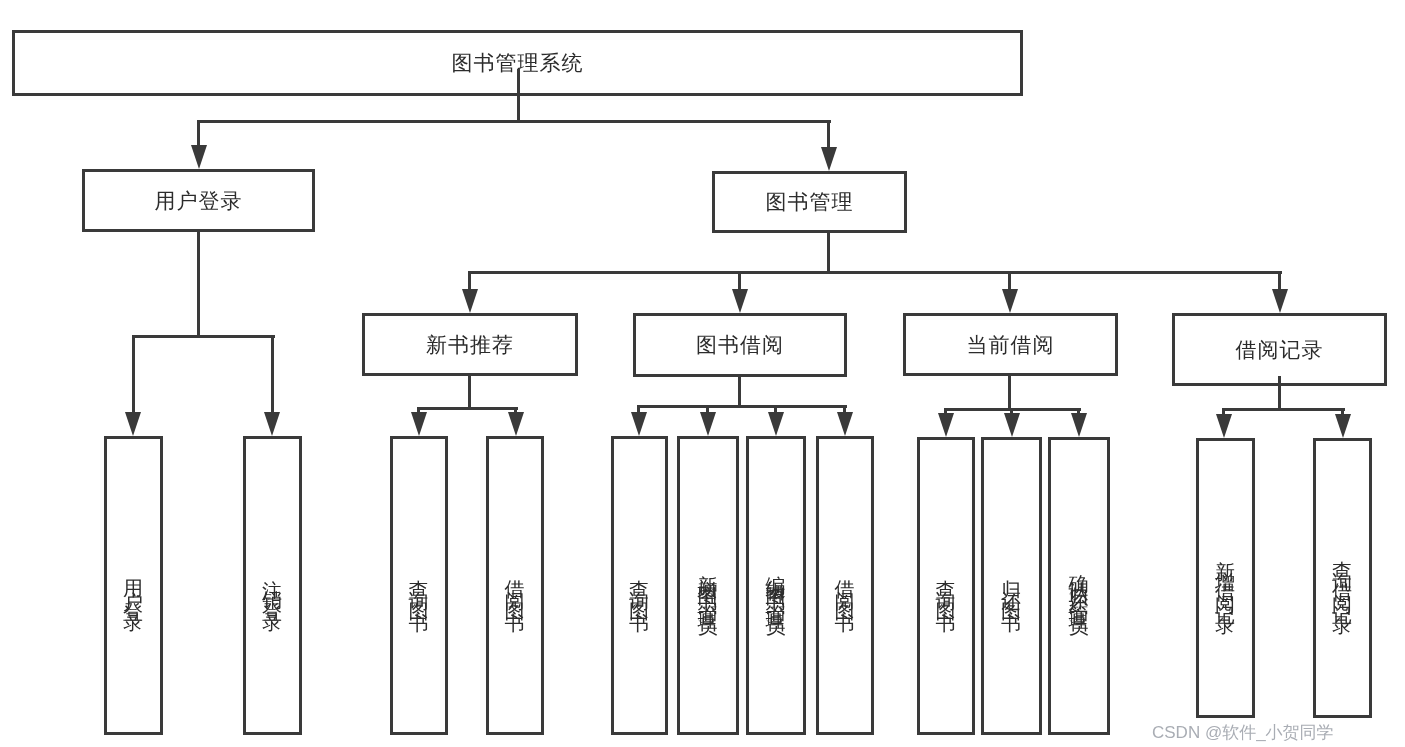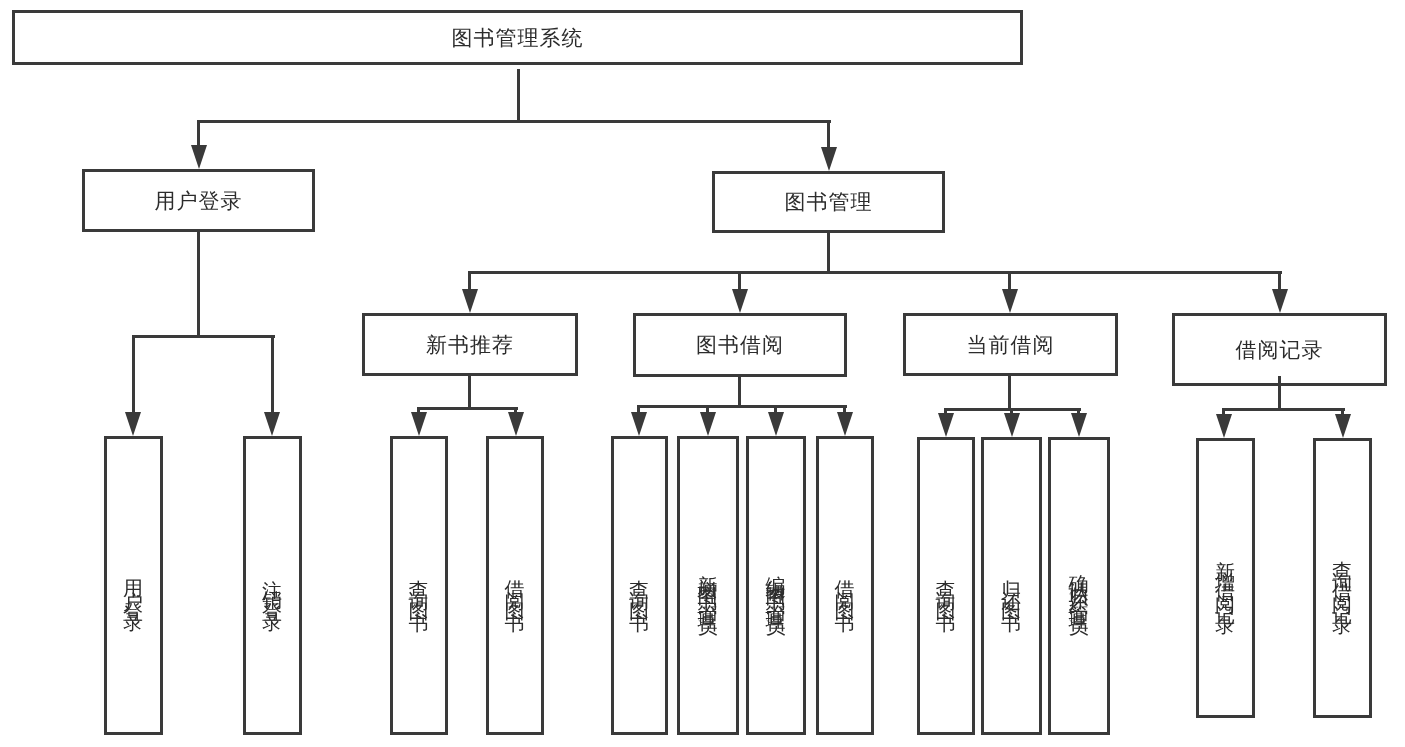--- a/index.html
+++ b/index.html
@@ -31,31 +31,31 @@
   .watermark{
     position:absolute;left:1152px;top:721px;width:250px;
     color:#a9adb4;font-size:17px;white-space:nowrap;z-index:5;
   }
 </style>
 </head>
 <body>
 
 <div class="canvas">
 
-  <div class="box h" style="left:12px;top:10px;width:1011px;height:55px">图书管理系统</div>
+  <div class="box h" style="left:12px;top:30px;width:1011px;height:66px">图书管理系统</div>
 
   <div class="lv" style="left:517px;top:69px;height:51px"></div>
   <div class="lh" style="left:197px;top:120px;width:634px"></div>
   <div class="lv" style="left:197px;top:120px;height:29px"></div>
   <div class="arr" style="left:199px;top:145px"></div>
   <div class="lv" style="left:827px;top:120px;height:31px"></div>
   <div class="arr" style="left:829px;top:147px"></div>
 
   <div class="box h" style="left:82px;top:169px;width:233px;height:63px">用户登录</div>
-  <div class="box h" style="left:712px;top:171px;width:233px;height:62px">图书管理</div>
+  <div class="box h" style="left:712px;top:171px;width:195px;height:62px">图书管理</div>
 
   <div class="lv" style="left:197px;top:232px;height:103px"></div>
   <div class="lh" style="left:132px;top:335px;width:143px"></div>
   <div class="lv" style="left:132px;top:335px;height:79px"></div>
   <div class="arr" style="left:133px;top:412px"></div>
   <div class="lv" style="left:271px;top:335px;height:79px"></div>
   <div class="arr" style="left:272px;top:412px"></div>
 
   <div class="lv" style="left:827px;top:233px;height:38px"></div>
   <div class="lh" style="left:468px;top:271px;width:814px"></div>
@@ -118,14 +118,15 @@
   <div class="box v long" style="left:746px;top:436px;width:60px;height:299px">编辑图书（管理员）</div>
   <div class="box v" style="left:816px;top:436px;width:58px;height:299px">借阅图书</div>
 
   <div class="box v" style="left:917px;top:437px;width:58px;height:298px">查询图书</div>
   <div class="box v" style="left:981px;top:437px;width:61px;height:298px">归还图书</div>
   <div class="box v long" style="left:1048px;top:437px;width:62px;height:298px">确认归还（管理员）</div>
 
   <div class="box v" style="left:1196px;top:438px;width:59px;height:280px">新增借阅记录</div>
   <div class="box v" style="left:1313px;top:438px;width:59px;height:280px">查询借阅记录</div>
 
+  <div class="watermark">CSDN @软件_小贺同学</div>
 
 </div>
 
 </body></html>

